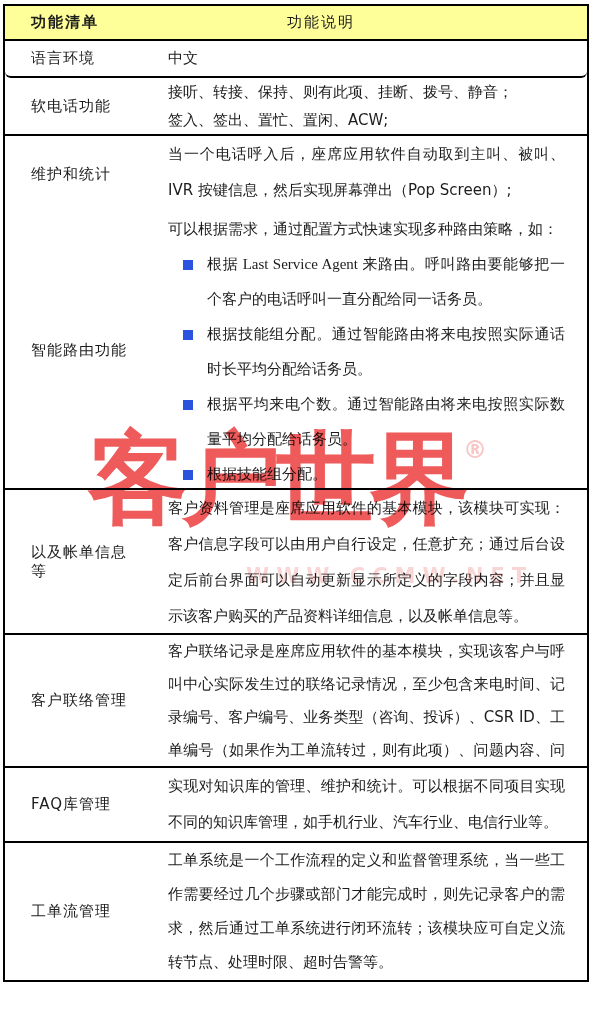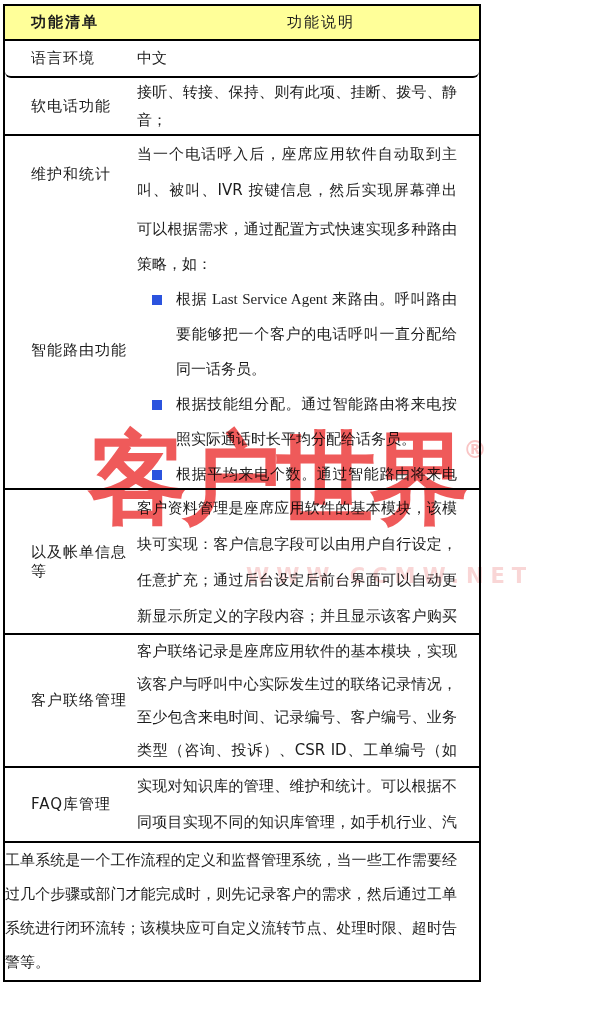--- a/index.html
+++ b/index.html
@@ -2,37 +2,37 @@
 <html><head>
 <meta charset="utf-8">
 <style>
   html,body{margin:0;padding:0;}
   body{
     width:600px;height:1019px;background:#ffffff;position:relative;
     font-family:"DejaVu Sans","Liberation Sans",sans-serif;
     color:#1c1c1c;overflow:hidden;
   }
   .doc-table{
-    position:absolute;left:3px;top:4px;width:478px;
+    position:absolute;left:3px;top:4px;width:586px;
     border:2px solid #000;background:#fff;box-sizing:border-box;
   }
   .row{
     display:flex;box-sizing:border-box;border-bottom:2px solid #000;
     overflow:hidden;background:#fff;
   }
   .row.no-border{border-bottom:none;}
   .row:last-child{border-bottom:none;}
   .label-cell{
     flex:0 0 132px;width:132px;box-sizing:border-box;
     display:flex;align-items:center;padding-left:26px;
     font-size:15px;letter-spacing:1px;
   }
   .desc-cell{
     flex:1;box-sizing:border-box;padding-right:22px;
-    font-size:15px;text-align:justify;overflow:hidden;
+    font-size:15px;text-align:justify;overflow:hidden;margin-left:31px;
   }
   .desc-cell p{margin:0;}
   
   .hdr{height:35px;background:#ffff99;}
   .hdr .label-cell{font-weight:bold;letter-spacing:2px;}
   .hdr-desc{
     flex:1;display:flex;align-items:center;padding-left:150px;
     font-size:15px;font-weight:normal;letter-spacing:2px;
   }
   
@@ -138,20 +138,21 @@
   </div>
 
   <div class="row h75">
     <div class="label-cell">FAQ库管理</div>
     <div class="desc-cell lh36">
       <p>实现对知识库的管理、维护和统计。可以根据不同项目实现不同的知识库管理，如手机行业、汽车行业、电信行业等。</p>
     </div>
   </div>
 
   <div class="row h137">
+    <div class="label-cell">工单流管理</div>
     <div class="desc-cell lh34">
       <p>工单系统是一个工作流程的定义和监督管理系统，当一些工作需要经过几个步骤或部门才能完成时，则先记录客户的需求，然后通过工单系统进行闭环流转；该模块应可自定义流转节点、处理时限、超时告警等。</p>
     </div>
   </div>
 
 </div>
 
 <div class="wm-logo">客户世界</div>
 <div class="wm-reg">®</div>
 <div class="wm-url">WWW.CCMW.NET</div>

